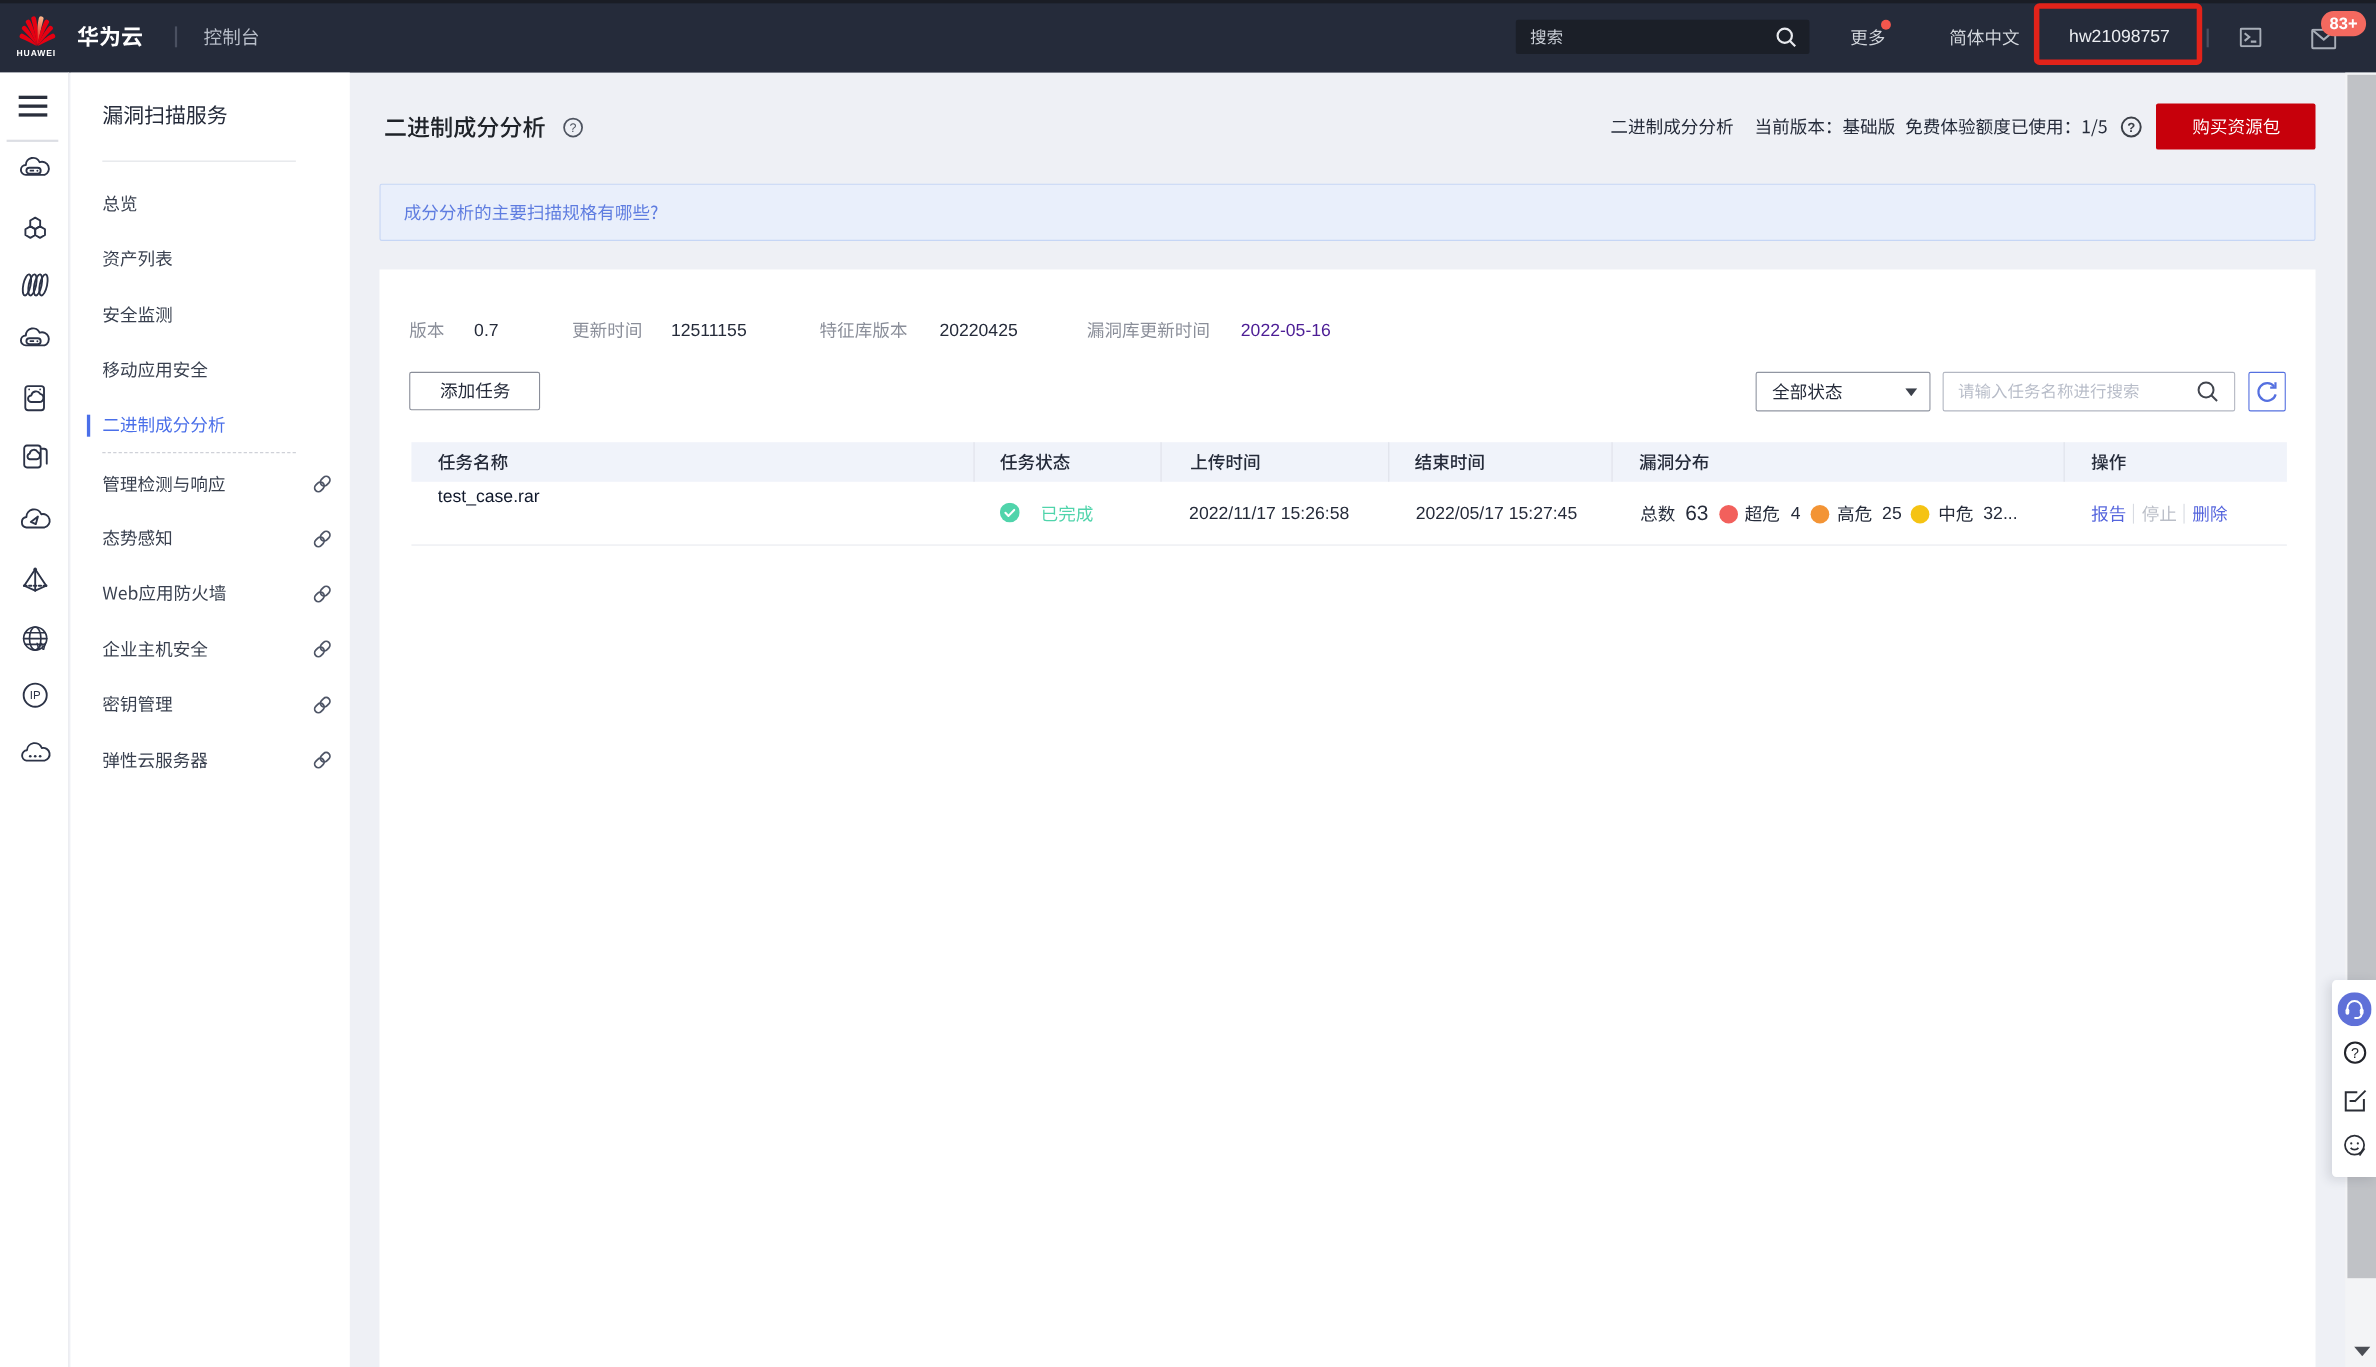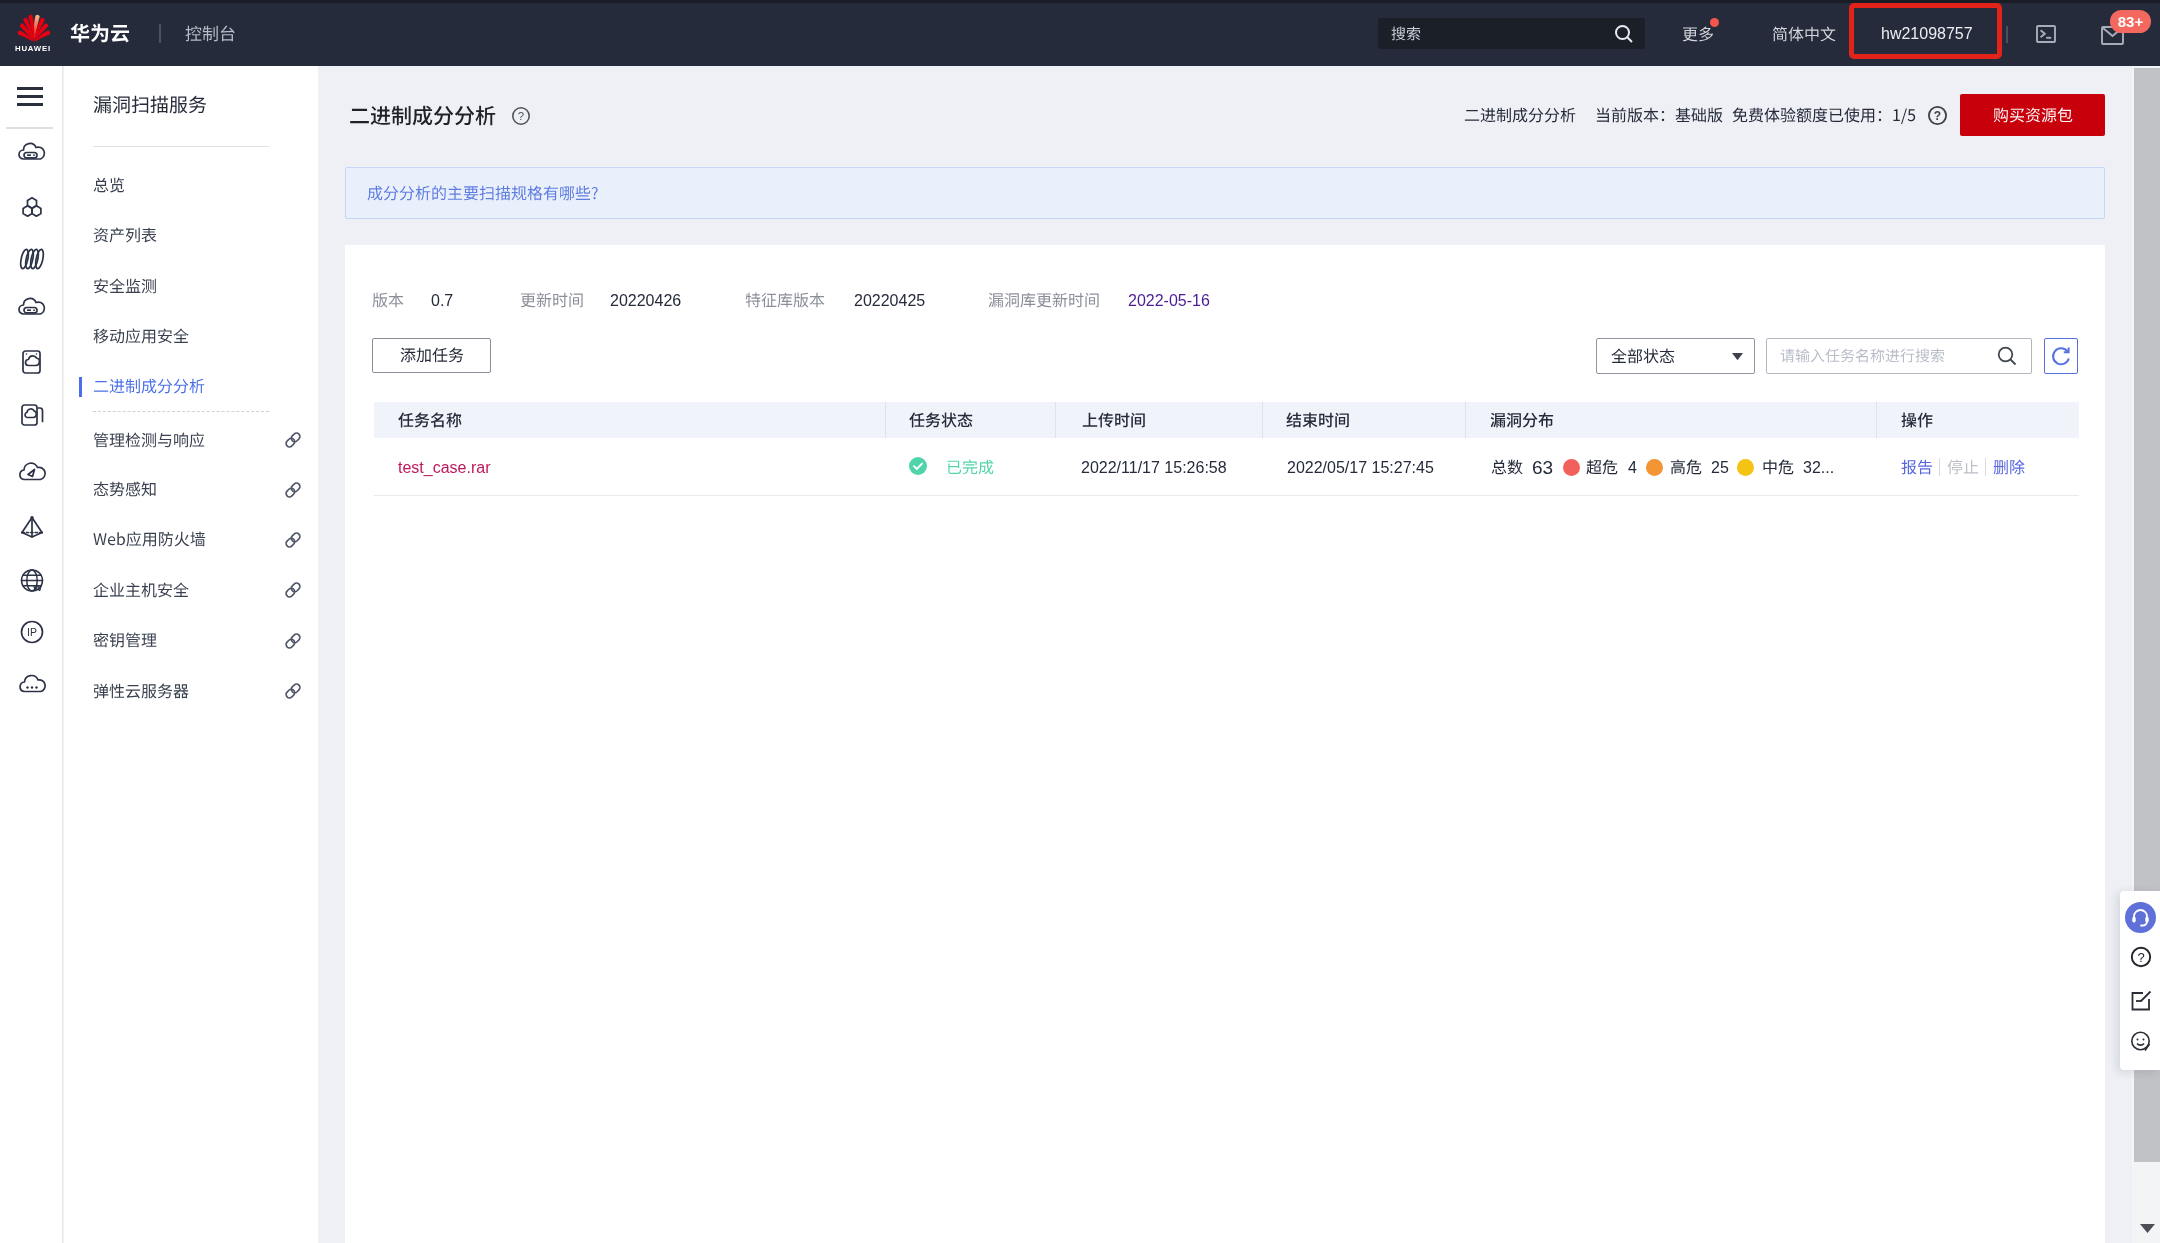--- a/index.html
+++ b/index.html
@@ -258,21 +258,21 @@
         <path transform="translate(0,0)" d="M8.704 -13.424C8.704 -12.512 8.736 -11.6 8.784 -10.72H2.048V-6.224C2.048 -4.144 1.9040000000000001 -1.3760000000000001 0.5760000000000001 0.592C0.864 0.736 1.3760000000000001 1.1520000000000001 1.584 1.3920000000000001C3.056 -0.72 3.2960000000000003 -3.952 3.2960000000000003 -6.208V-6.32H6.224C6.16 -3.568 6.08 -2.544 5.872 -2.3040000000000003C5.744 -2.16 5.6000000000000005 -2.128 5.36 -2.128C5.088 -2.128 4.4 -2.128 3.664 -2.208C3.856 -1.9040000000000001 3.984 -1.424 4.0 -1.088C4.784 -1.04 5.5200000000000005 -1.04 5.936 -1.072C6.368 -1.12 6.640000000000001 -1.232 6.896 -1.536C7.232 -1.968 7.312 -3.3280000000000003 7.392 -6.928C7.392 -7.088 7.408 -7.44 7.408 -7.44H3.2960000000000003V-9.552H8.864C9.056000000000001 -6.96 9.44 -4.5920000000000005 10.048 -2.7520000000000002C8.992 -1.536 7.76 -0.544 6.336 0.20800000000000002C6.5920000000000005 0.448 7.024 0.9440000000000001 7.216 1.2C8.448 0.464 9.552 -0.41600000000000004 10.528 -1.472C11.264 0.176 12.224 1.168 13.456 1.168C14.688 1.168 15.136000000000001 0.368 15.344000000000001 -2.368C15.024000000000001 -2.48 14.576 -2.7520000000000002 14.304 -3.024C14.208 -0.896 14.016 -0.064 13.552 -0.064C12.736 -0.064 12.016 -0.976 11.424 -2.544C12.608 -4.08 13.552 -5.904 14.24 -8.0L13.040000000000001 -8.304C12.528 -6.688 11.84 -5.232 10.976 -3.952C10.56 -5.5040000000000004 10.256 -7.408 10.08 -9.552H15.216000000000001V-10.72H10.016C9.968 -11.6 9.952 -12.496 9.952 -13.424ZM10.736 -12.64C11.76 -12.112 12.992 -11.296 13.6 -10.72L14.352 -11.552C13.728 -12.096 12.464 -12.88 11.456 -13.376Z M26.768 -13.152000000000001 25.664 -12.704C26.8 -10.336 28.72 -7.728 30.4 -6.288C30.64 -6.6080000000000005 31.072000000000003 -7.056 31.375999999999998 -7.296C29.712 -8.544 27.759999999999998 -10.992 26.768 -13.152000000000001ZM21.184 -13.120000000000001C20.256 -10.672 18.624 -8.448 16.704 -7.072C16.992 -6.848 17.52 -6.384 17.728 -6.144C18.16 -6.496 18.576 -6.88 18.992 -7.312V-6.208H22.08C21.712 -3.488 20.832 -0.9440000000000001 17.04 0.304C17.312 0.56 17.632 1.024 17.776 1.328C21.856 -0.14400000000000002 22.912 -3.04 23.344 -6.208H27.695999999999998C27.52 -2.208 27.28 -0.64 26.880000000000003 -0.224C26.72 -0.064 26.528 -0.032 26.192 -0.032C25.823999999999998 -0.032 24.832 -0.032 23.792 -0.128C24.016 0.20800000000000002 24.16 0.72 24.192 1.072C25.200000000000003 1.1360000000000001 26.176000000000002 1.1520000000000001 26.72 1.104C27.264 1.056 27.631999999999998 0.9440000000000001 27.968 0.544C28.528 -0.08 28.736 -1.9040000000000001 28.976 -6.816C28.992 -6.976 28.992 -7.392 28.992 -7.392H19.072C20.432000000000002 -8.848 21.631999999999998 -10.72 22.464 -12.768Z M42.768 -13.152000000000001 41.664 -12.704C42.8 -10.336 44.72 -7.728 46.4 -6.288C46.64 -6.6080000000000005 47.072 -7.056 47.376 -7.296C45.712 -8.544 43.76 -10.992 42.768 -13.152000000000001ZM37.184 -13.120000000000001C36.256 -10.672 34.624 -8.448 32.704 -7.072C32.992 -6.848 33.52 -6.384 33.728 -6.144C34.16 -6.496 34.576 -6.88 34.992 -7.312V-6.208H38.08C37.712 -3.488 36.832 -0.9440000000000001 33.04 0.304C33.312 0.56 33.632 1.024 33.776 1.328C37.856 -0.14400000000000002 38.912 -3.04 39.344 -6.208H43.696C43.519999999999996 -2.208 43.28 -0.64 42.88 -0.224C42.72 -0.064 42.528 -0.032 42.192 -0.032C41.824 -0.032 40.832 -0.032 39.792 -0.128C40.016 0.20800000000000002 40.16 0.72 40.192 1.072C41.2 1.1360000000000001 42.176 1.1520000000000001 42.72 1.104C43.263999999999996 1.056 43.632 0.9440000000000001 43.968 0.544C44.528 -0.08 44.736000000000004 -1.9040000000000001 44.976 -6.816C44.992000000000004 -6.976 44.992000000000004 -7.392 44.992000000000004 -7.392H35.072C36.432 -8.848 37.632 -10.72 38.464 -12.768Z M55.712 -11.68V-6.752C55.712 -4.5120000000000005 55.568 -1.504 54.112 0.64C54.4 0.736 54.896 1.056 55.104 1.248C56.624 -0.976 56.848 -4.352 56.848 -6.752V-6.816H59.775999999999996V1.28H60.96V-6.816H63.296V-7.952H56.848V-10.832C58.784 -11.184000000000001 60.88 -11.712 62.384 -12.32L61.36 -13.264000000000001C60.048 -12.656 57.744 -12.064 55.712 -11.68ZM51.344 -13.44V-10.016H48.944V-8.864H51.216C50.688 -6.656000000000001 49.6 -4.144 48.512 -2.8000000000000003C48.72 -2.512 49.008 -2.032 49.136 -1.712C49.952 -2.7840000000000003 50.736 -4.5120000000000005 51.344 -6.304V1.264H52.512V-6.5280000000000005C53.056 -5.696 53.696 -4.656 53.968 -4.112L54.736 -5.072C54.416 -5.5360000000000005 53.072 -7.344 52.512 -8.032V-8.864H54.88V-10.016H52.512V-13.44Z M72.832 -6.768C73.712 -5.6000000000000005 74.8 -4.0 75.28 -3.024L76.304 -3.664C75.776 -4.6080000000000005 74.672 -6.16 73.76 -7.296ZM67.84 -13.472C67.712 -12.704 67.44 -11.648 67.184 -10.864H65.392V0.864H66.496V-0.4H70.96V-10.864H68.288C68.56 -11.552 68.864 -12.448 69.136 -13.248000000000001ZM66.496 -9.792H69.856V-6.416H66.496ZM66.496 -1.488V-5.36H69.856V-1.488ZM73.568 -13.504C73.056 -11.296 72.19200000000001 -9.088000000000001 71.088 -7.664000000000001C71.376 -7.5040000000000004 71.872 -7.168 72.096 -6.976C72.64 -7.744 73.152 -8.72 73.6 -9.808H77.696C77.504 -3.392 77.248 -0.928 76.736 -0.384C76.544 -0.16 76.368 -0.112 76.048 -0.112C75.68 -0.112 74.72 -0.128 73.664 -0.20800000000000002C73.888 0.096 74.032 0.608 74.064 0.9440000000000001C74.96000000000001 0.992 75.904 1.024 76.44800000000001 0.976C77.024 0.912 77.376 0.784 77.744 0.304C78.384 -0.48 78.608 -2.96 78.848 -10.304C78.864 -10.464 78.864 -10.912 78.864 -10.912H74.032C74.288 -11.664 74.528 -12.464 74.72 -13.248000000000001Z M85.984 -12.72C86.96 -12.0 88.08 -10.976 88.72 -10.24H81.648V-9.072000000000001H87.344V-5.5520000000000005H82.384V-4.384H87.344V-0.432H80.896V0.736H95.168V-0.432H88.64V-4.384H93.696V-5.5520000000000005H88.64V-9.072000000000001H94.352V-10.24H89.152L89.92 -10.8C89.28 -11.552 87.984 -12.64 86.96 -13.376Z M106.752 -3.712C106.224 -2.7840000000000003 105.488 -2.064 104.512 -1.488C103.344 -1.776 102.144 -2.032 100.96 -2.2560000000000002C101.296 -2.688 101.68 -3.184 102.048 -3.712ZM97.904 -10.32V-6.176H102.176C101.952 -5.728 101.68 -5.248 101.376 -4.768H96.864V-3.712H100.656C100.096 -2.928 99.504 -2.192 98.976 -1.616C100.336 -1.36 101.664 -1.088 102.928 -0.784C101.36 -0.24 99.376 0.064 96.944 0.20800000000000002C97.152 0.48 97.344 0.912 97.44 1.248C100.464 0.992 102.848 0.528 104.656 -0.352C106.688 0.192 108.44800000000001 0.752 109.76 1.28L110.784 0.352C109.504 -0.128 107.824 -0.64 105.968 -1.1360000000000001C106.88 -1.808 107.584 -2.656 108.08 -3.712H111.152V-4.768H102.752C103.008 -5.184 103.248 -5.6000000000000005 103.456 -6.0L102.72 -6.176H110.208V-10.32H106.352V-11.68H110.88V-12.752H97.104V-11.68H101.472V-10.32ZM102.608 -11.68H105.21600000000001V-10.32H102.608ZM99.04 -9.328H101.472V-7.152H99.04ZM102.608 -9.328H105.21600000000001V-7.152H102.608ZM106.352 -9.328H109.024V-7.152H106.352Z M115.168 -13.392V-10.304H112.816V-9.184000000000001H115.168V-5.6160000000000005L112.608 -5.04L112.96 -3.872L115.168 -4.432V-0.192C115.168 0.032 115.088 0.096 114.864 0.112C114.656 0.112 113.952 0.112 113.2 0.096C113.36 0.4 113.536 0.896 113.568 1.2C114.672 1.2 115.344 1.184 115.76 0.976C116.176 0.8 116.352 0.48 116.352 -0.20800000000000002V-4.736L118.576 -5.328L118.432 -6.432L116.352 -5.904V-9.184000000000001H118.44800000000001V-10.304H116.352V-13.392ZM118.72 -11.936V-10.816H125.312V-6.848H119.104V-5.648H125.312V-1.072H118.608V0.064H125.312V1.232H126.464V-11.936Z M139.968 -13.44V-11.136000000000001H137.104V-13.44H135.952V-11.136000000000001H133.728V-10.048H135.952V-7.952H137.104V-10.048H139.968V-7.952H141.12V-10.048H143.232V-11.136000000000001H141.12V-13.44ZM135.536 -2.896H137.952V-0.64H135.536ZM135.536 -3.952V-6.16H137.952V-3.952ZM141.504 -2.896V-0.64H139.04V-2.896ZM141.504 -3.952H139.04V-6.16H141.504ZM134.432 -7.232V1.248H135.536V0.432H141.504V1.168H142.656V-7.232ZM130.608 -13.424V-10.208H128.672V-9.088000000000001H130.608V-5.5680000000000005C129.792 -5.312 129.04 -5.104 128.448 -4.944L128.752 -3.7600000000000002L130.608 -4.368V-0.224C130.608 0.0 130.528 0.064 130.336 0.064C130.144 0.08 129.52 0.08 128.816 0.064C128.976 0.384 129.12 0.88 129.168 1.168C130.176 1.184 130.8 1.1360000000000001 131.184 0.9440000000000001C131.584 0.768 131.728 0.432 131.728 -0.224V-4.736L133.488 -5.312L133.328 -6.416L131.728 -5.92V-9.088000000000001H133.44V-10.208H131.728V-13.424Z M151.616 -12.656V-4.144H152.768V-11.6H157.184V-4.144H158.38400000000001V-12.656ZM147.328 -13.280000000000001V-10.784H145.04V-9.664H147.328V-8.08L147.312 -7.072H144.688V-5.936H147.264C147.104 -3.7600000000000002 146.528 -1.328 144.576 0.272C144.864 0.48 145.264 0.88 145.44 1.12C146.96 -0.24 147.728 -2.016 148.096 -3.8240000000000003C148.8 -2.944 149.744 -1.712 150.128 -1.072L150.96 -1.968C150.576 -2.464 148.96 -4.4 148.304 -5.056L148.4 -5.936H150.848V-7.072H148.448L148.464 -8.096V-9.664H150.656V-10.784H148.464V-13.280000000000001ZM154.432 -10.24V-7.168C154.432 -4.688 153.92 -1.6640000000000001 149.888 0.4C150.128 0.5760000000000001 150.496 1.024 150.64 1.264C153.088 0.0 154.352 -1.728 154.976 -3.472V-0.432C154.976 0.64 155.376 0.9440000000000001 156.416 0.9440000000000001H157.712C159.024 0.9440000000000001 159.216 0.304 159.344 -2.192C159.056 -2.2560000000000002 158.656 -2.432 158.368 -2.656C158.304 -0.432 158.224 -0.016 157.712 -0.016H156.576C156.176 -0.016 156.048 -0.128 156.048 -0.56V-4.64H155.312C155.488 -5.5040000000000004 155.552 -6.368 155.552 -7.152V-10.24Z M169.2 -10.672H172.704C172.224 -9.664 171.568 -8.736 170.8 -7.936C170.032 -8.72 169.44 -9.552 169.008 -10.368ZM163.232 -13.44V-10.016H160.832V-8.88H163.088C162.592 -6.672 161.52 -4.16 160.448 -2.8000000000000003C160.656 -2.528 160.96 -2.064 161.072 -1.744C161.872 -2.8000000000000003 162.64 -4.5440000000000005 163.232 -6.352V1.264H164.368V-6.8C164.864 -6.096 165.424 -5.232 165.68 -4.784L166.4 -5.696C166.112 -6.112 164.8 -7.696 164.368 -8.176V-8.88H166.192L165.808 -8.56C166.08 -8.368 166.544 -7.952 166.752 -7.744C167.296 -8.224 167.84 -8.8 168.336 -9.44C168.768 -8.688 169.328 -7.92 170.016 -7.2C168.656 -6.032 167.056 -5.168 165.456 -4.656C165.696 -4.416 166.0 -3.968 166.144 -3.68C166.56 -3.84 166.976 -4.0 167.392 -4.192V1.296H168.512V0.592H172.976V1.232H174.144V-4.32L174.88 -4.032C175.056 -4.336 175.392 -4.8 175.632 -5.04C174.048 -5.5200000000000005 172.704 -6.272 171.61599999999999 -7.184C172.736 -8.352 173.648 -9.76 174.224 -11.408L173.472 -11.76L173.248 -11.712H169.792C170.048 -12.176 170.272 -12.656 170.464 -13.152000000000001L169.312 -13.456C168.688 -11.824 167.648 -10.256 166.448 -9.120000000000001V-10.016H164.368V-13.44ZM168.512 -0.464V-3.552H172.976V-0.464ZM168.176 -4.5920000000000005C169.12 -5.088 170.0 -5.696 170.816 -6.416C171.6 -5.728 172.512 -5.104 173.552 -4.5920000000000005Z M182.256 -13.44C182.064 -12.752 181.84 -12.048 181.552 -11.36H177.008V-10.24H181.056C180.032 -8.128 178.56 -6.176 176.64 -4.864C176.864 -4.64 177.248 -4.208 177.408 -3.936C178.416 -4.656 179.312 -5.5200000000000005 180.08 -6.496V1.264H181.264V-1.9040000000000001H187.968V-0.24C187.968 0.0 187.888 0.096 187.61599999999999 0.096C187.312 0.112 186.336 0.128 185.28 0.08C185.44 0.41600000000000004 185.61599999999999 0.912 185.68 1.232C187.056 1.232 187.936 1.232 188.464 1.056C188.992 0.848 189.152 0.48 189.152 -0.224V-8.384H181.376C181.744 -8.992 182.064 -9.6 182.352 -10.24H191.024V-11.36H182.832C183.072 -11.952 183.28 -12.56 183.472 -13.152000000000001ZM181.264 -4.624H187.968V-2.944H181.264ZM181.264 -5.648V-7.296H187.968V-5.648Z M200.944 -11.616 200.928 -8.88H199.584V-11.616ZM197.136 -5.04V-4.0H198.288C197.984 -2.384 197.392 -0.768 196.24 0.56C196.448 0.704 196.832 1.104 196.976 1.312C198.288 -0.176 198.96 -2.112 199.28 -4.0H200.88C200.832 -1.488 200.736 -0.41600000000000004 200.576 -0.112C200.448 0.14400000000000002 200.336 0.192 200.128 0.192C199.872 0.192 199.376 0.192 198.8 0.14400000000000002C198.96 0.448 199.056 0.912 199.088 1.232C199.664 1.264 200.192 1.264 200.576 1.2C200.992 1.1520000000000001 201.264 1.024 201.504 0.5760000000000001C201.904 -0.112 201.904 -2.96 201.952 -12.048C201.952 -12.208 201.952 -12.656 201.952 -12.656H197.168V-11.616H198.576V-8.88H197.152V-7.84H198.576C198.576 -6.976 198.544 -6.016 198.432 -5.04ZM200.928 -7.84 200.89600000000002 -5.04H199.44C199.552 -6.032 199.584 -6.992 199.584 -7.84ZM202.96 -12.656V1.28H203.984V-11.648H205.936C205.61599999999999 -10.384 205.152 -8.576 204.688 -7.184C205.792 -5.728 206.016 -4.496 206.016 -3.488C206.016 -2.912 205.952 -2.384 205.728 -2.192C205.584 -2.08 205.44 -2.032 205.248 -2.016C205.04 -2.016 204.768 -2.016 204.448 -2.032C204.624 -1.728 204.704 -1.28 204.704 -1.008C205.04 -0.992 205.376 -0.992 205.648 -1.024C205.968 -1.072 206.24 -1.168 206.448 -1.328C206.864 -1.6640000000000001 207.04 -2.416 207.04 -3.36C207.024 -4.48 206.784 -5.792 205.664 -7.28C206.192 -8.752 206.768 -10.736 207.2 -12.272L206.464 -12.704L206.32 -12.656ZM193.184 -11.904V-1.3920000000000001H194.112V-2.976H196.56V-11.904ZM194.112 -10.8H195.6V-4.096H194.112Z M210.704 -3.8080000000000003V-2.64H221.504V-3.8080000000000003ZM208.896 -0.304V0.88H223.12V-0.304ZM209.728 -11.68V-6.144L208.672 -6.032L208.816 -4.848C210.72 -5.072 213.472 -5.424 216.064 -5.776L216.048 -6.88L213.456 -6.5760000000000005V-9.6H215.936V-10.688H213.456V-13.44H212.272V-6.432L210.848 -6.272V-11.68ZM221.568 -11.872C220.704 -11.328 219.344 -10.736 217.984 -10.256V-13.44H216.8V-7.136C216.8 -5.712 217.2 -5.328 218.736 -5.328C219.04 -5.328 221.104 -5.328 221.44 -5.328C222.768 -5.328 223.12 -5.92 223.28 -8.08C222.944 -8.176 222.432 -8.368 222.176 -8.576C222.096 -6.784 222.0 -6.464 221.36 -6.464C220.912 -6.464 219.184 -6.464 218.848 -6.464C218.112 -6.464 217.984 -6.5760000000000005 217.984 -7.136V-9.168000000000001C219.552 -9.648 221.248 -10.288 222.512 -10.944Z M226.848 -3.536H228.144C227.856 -6.048 230.736 -6.992 230.736 -9.344C230.736 -11.104000000000001 229.552 -12.192 227.744 -12.192C226.448 -12.192 225.424 -11.568 224.688 -10.72L225.52 -9.952C226.08 -10.592 226.784 -10.976 227.584 -10.976C228.736 -10.976 229.312 -10.208 229.312 -9.248C229.312 -7.344 226.464 -6.32 226.848 -3.536ZM227.536 0.20800000000000002C228.128 0.20800000000000002 228.608 -0.24 228.608 -0.896C228.608 -1.568 228.128 -2.016 227.536 -2.016C226.944 -2.016 226.496 -1.568 226.496 -0.896C226.496 -0.24 226.944 0.20800000000000002 227.536 0.20800000000000002Z" fill="#5e7ce0"></path>
       </svg></div>
 <div class="abs" style="left:345px;top:245px;width:1760px;height:998px;background:#fff"></div>
 <div style="position:absolute;left:371.5px;top:291.8px;width:32.0px;height:20.8px"><svg width="32.0" height="20.8" viewBox="0 -14.08 32.0 20.8" style="overflow:visible">
         <path transform="translate(0,0)" d="M1.68 -13.120000000000001V-6.752C1.68 -4.336 1.536 -1.456 0.48 0.592C0.752 0.752 1.1520000000000001 1.104 1.344 1.328C2.2880000000000003 -0.32 2.624 -2.416 2.736 -4.5280000000000005H4.944V1.264H6.048V-5.6160000000000005H2.7680000000000002L2.7840000000000003 -6.768V-7.936H7.024V-9.008000000000001H5.6160000000000005V-13.472H4.5120000000000005V-9.008000000000001H2.7840000000000003V-13.120000000000001ZM13.632 -7.664000000000001C13.280000000000001 -5.84 12.672 -4.288 11.888 -3.008C11.104000000000001 -4.352 10.544 -5.936 10.176 -7.664000000000001ZM7.728 -12.352V-6.832C7.728 -4.448 7.5840000000000005 -1.44 6.352 0.6880000000000001C6.640000000000001 0.8320000000000001 7.104 1.1520000000000001 7.312 1.36C8.688 -0.928 8.88 -4.144 8.88 -6.832V-7.664000000000001H9.216000000000001C9.632 -5.5200000000000005 10.272 -3.616 11.200000000000001 -2.048C10.336 -0.976 9.328 -0.176 8.224 0.336C8.48 0.56 8.784 1.024 8.944 1.312C10.032 0.752 11.024000000000001 -0.032 11.872 -1.04C12.624 -0.048 13.52 0.736 14.592 1.312C14.768 1.008 15.136000000000001 0.5760000000000001 15.408 0.352C14.288 -0.176 13.344 -0.96 12.576 -1.968C13.712 -3.648 14.528 -5.84 14.912 -8.624L14.192 -8.816L14.0 -8.768H8.88V-11.392C11.072000000000001 -11.568 13.456 -11.872 15.168000000000001 -12.288L14.416 -13.312000000000001C12.8 -12.896 10.08 -12.544 7.728 -12.352Z M23.36 -13.424V-10.064H17.04V-8.848H21.872C20.704 -6.128 18.72 -3.536 16.592 -2.24C16.88 -2.0 17.28 -1.568 17.472 -1.264C19.792 -2.848 21.856 -5.712 23.104 -8.848H23.36V-2.928H19.616V-1.712H23.36V1.28H24.624000000000002V-1.712H28.352V-2.928H24.624000000000002V-8.848H24.848C26.064 -5.712 28.128 -2.832 30.496000000000002 -1.296C30.72 -1.6320000000000001 31.136000000000003 -2.096 31.439999999999998 -2.336C29.216 -3.616 27.200000000000003 -6.144 26.048000000000002 -8.848H30.992V-10.064H24.624000000000002V-13.424Z" fill="#8a8e99"></path>
       </svg></div>
 <div style="position:absolute;left:431.0px;top:288.5px;font-size:16px;font-weight:400;color:#252b3a;line-height:23px;white-space:nowrap">0.7</div>
 <div style="position:absolute;left:520.0px;top:291.8px;width:64.0px;height:20.8px"><svg width="64.0" height="20.8" viewBox="0 -14.08 64.0 20.8" style="overflow:visible">
         <path transform="translate(0,0)" d="M4.032 -3.8080000000000003 3.008 -3.392C3.552 -2.464 4.224 -1.728 5.008 -1.1360000000000001C4.032 -0.5760000000000001 2.656 -0.112 0.752 0.24C1.008 0.512 1.328 1.024 1.472 1.296C3.552 0.848 5.04 0.256 6.112 -0.448C8.32 0.72 11.264 1.088 14.992 1.232C15.056000000000001 0.8320000000000001 15.280000000000001 0.32 15.504 0.048C11.92 -0.048 9.152000000000001 -0.28800000000000003 7.088 -1.216C7.92 -2.032 8.352 -2.96 8.544 -3.952H13.968V-10.144H8.72V-11.504H14.96V-12.592H1.04V-11.504H7.472V-10.144H2.496V-3.952H7.28C7.088 -3.184 6.72 -2.464 5.984 -1.824C5.216 -2.336 4.5600000000000005 -2.976 4.032 -3.8080000000000003ZM3.648 -6.5760000000000005H7.472V-5.936C7.472 -5.6000000000000005 7.472 -5.264 7.44 -4.944H3.648ZM8.688 -4.944C8.704 -5.264 8.72 -5.5840000000000005 8.72 -5.92V-6.5760000000000005H12.768V-4.944ZM3.648 -9.136000000000001H7.472V-7.5360000000000005H3.648ZM8.72 -9.136000000000001H12.768V-7.5360000000000005H8.72Z M21.759999999999998 -3.408C22.240000000000002 -2.608 22.816 -1.52 23.072 -0.8160000000000001L23.92 -1.328C23.68 -2.0 23.104 -3.04 22.576 -3.84ZM18.16 -3.7600000000000002C17.84 -2.7840000000000003 17.312 -1.792 16.656 -1.088C16.896 -0.9440000000000001 17.312 -0.64 17.504 -0.48C18.128 -1.232 18.768 -2.4 19.136 -3.52ZM24.848 -11.904V-6.4C24.848 -4.272 24.72 -1.52 23.36 0.4C23.616 0.544 24.096 0.912 24.288 1.1360000000000001C25.759999999999998 -0.9440000000000001 25.968 -4.096 25.968 -6.4V-6.912H28.4V1.2H29.567999999999998V-6.912H31.328000000000003V-8.032H25.968V-11.104000000000001C27.664 -11.36 29.488 -11.776 30.832 -12.272L29.856 -13.152000000000001C28.704 -12.672 26.64 -12.192 24.848 -11.904ZM19.424 -13.232000000000001C19.68 -12.784 19.936 -12.24 20.128 -11.76H16.976V-10.752H24.048000000000002V-11.76H21.376C21.168 -12.288 20.816 -12.976 20.512 -13.504ZM22.032 -10.672C21.84 -9.936 21.472 -8.848 21.168 -8.112H16.736V-7.088H20.016V-5.424H16.8V-4.368H20.016V-0.28800000000000003C20.016 -0.128 19.984 -0.08 19.824 -0.08C19.648 -0.064 19.152 -0.064 18.592 -0.08C18.752 0.20800000000000002 18.912 0.656 18.944 0.9440000000000001C19.728 0.9440000000000001 20.272 0.928 20.64 0.752C21.008 0.5760000000000001 21.12 0.28800000000000003 21.12 -0.272V-4.368H24.112000000000002V-5.424H21.12V-7.088H24.304000000000002V-8.112H22.256C22.560000000000002 -8.784 22.864 -9.648 23.152 -10.432ZM18.016 -10.416C18.336 -9.696 18.576 -8.736 18.64 -8.112L19.68 -8.4C19.6 -9.008000000000001 19.328 -9.952 18.992 -10.64Z M39.584 -7.232C40.432 -6.0 41.519999999999996 -4.304 42.032 -3.3280000000000003L43.088 -3.936C42.544 -4.912 41.44 -6.5440000000000005 40.576 -7.76ZM37.184 -6.432V-2.7840000000000003H34.448V-6.432ZM37.184 -7.5040000000000004H34.448V-11.008000000000001H37.184ZM33.296 -12.096V-0.4H34.448V-1.696H38.304V-12.096ZM44.224000000000004 -13.36V-10.24H39.04V-9.056000000000001H44.224000000000004V-0.528C44.224000000000004 -0.20800000000000002 44.096000000000004 -0.096 43.775999999999996 -0.096C43.424 -0.064 42.24 -0.064 40.992000000000004 -0.112C41.168 0.24 41.36 0.784 41.44 1.12C43.04 1.12 44.064 1.104 44.64 0.896C45.216 0.704 45.44 0.352 45.44 -0.528V-9.056000000000001H47.391999999999996V-10.24H45.44V-13.36Z M49.456 -9.84V1.28H50.688V-9.84ZM49.696 -12.656C50.432 -11.952 51.264 -10.944 51.632 -10.304L52.624 -10.944C52.24 -11.616 51.376 -12.56 50.624 -13.232000000000001ZM54.064 -4.72H57.903999999999996V-2.56H54.064ZM54.064 -7.856H57.903999999999996V-5.728H54.064ZM52.976 -8.864V-1.568H59.04V-8.864ZM53.632 -12.544V-11.408H61.376V-0.176C61.376 0.032 61.312 0.096 61.104 0.112C60.896 0.112 60.24 0.128 59.568 0.096C59.728 0.4 59.888 0.912 59.952 1.2C60.928 1.2 61.616 1.2 62.048 1.008C62.464 0.8 62.608000000000004 0.496 62.608000000000004 -0.176V-12.544Z" fill="#8a8e99"></path>
       </svg></div>
-<div style="position:absolute;left:610.0px;top:288.5px;font-size:16px;font-weight:400;color:#252b3a;line-height:23px;white-space:nowrap">20220426</div>
+<div style="position:absolute;left:610.0px;top:288.5px;font-size:16px;font-weight:400;color:#252b3a;line-height:23px;white-space:nowrap">12511155</div>
 <div style="position:absolute;left:745.0px;top:291.8px;width:80.0px;height:20.8px"><svg width="80.0" height="20.8" viewBox="0 -14.08 80.0 20.8" style="overflow:visible">
         <path transform="translate(0,0)" d="M7.312 -3.392C8.096 -2.608 8.944 -1.504 9.28 -0.768L10.24 -1.3920000000000001C9.856 -2.128 8.992 -3.184 8.208 -3.936ZM10.272 -13.456V-11.712H7.152V-10.592H10.272V-8.576H6.224V-7.44H12.224V-5.5360000000000005H6.48V-4.4H12.224V-0.20800000000000002C12.224 0.016 12.16 0.08 11.904 0.08C11.632 0.112 10.768 0.112 9.808 0.08C9.968 0.41600000000000004 10.128 0.928 10.176 1.28C11.392 1.28 12.224 1.248 12.72 1.072C13.232000000000001 0.88 13.376 0.528 13.376 -0.20800000000000002V-4.4H15.232000000000001V-5.5360000000000005H13.376V-7.44H15.328000000000001V-8.576H11.408V-10.592H14.592V-11.712H11.408V-13.456ZM1.552 -12.208C1.408 -10.208 1.104 -8.128 0.624 -6.784C0.864 -6.688 1.344 -6.432 1.552 -6.272C1.792 -7.008 2.0 -7.952 2.176 -8.992H3.392V-5.072C2.384 -4.784 1.472 -4.5120000000000005 0.752 -4.32L1.008 -3.104L3.392 -3.872V1.28H4.5440000000000005V-4.24L6.192 -4.784L6.096 -5.904L4.5440000000000005 -5.424V-8.992H6.064V-10.144H4.5440000000000005V-13.424H3.392V-10.144H2.352C2.432 -10.768 2.496 -11.392 2.56 -12.032Z M19.984 -13.408C19.312 -12.272 17.936 -10.928 16.704 -10.112C16.896 -9.872 17.216 -9.392 17.344 -9.120000000000001C18.736 -10.08 20.208 -11.584 21.12 -12.96ZM20.304000000000002 -9.84C19.408 -8.192 17.92 -6.5440000000000005 16.496 -5.488C16.704 -5.2 17.04 -4.5760000000000005 17.152 -4.304C17.712 -4.768 18.272 -5.328 18.832 -5.936V1.28H20.064V-7.424C20.560000000000002 -8.08 21.008 -8.752 21.376 -9.424ZM22.704 -7.984V-0.28800000000000003H21.104V0.848H31.392V-0.28800000000000003H27.28V-5.424H30.608V-6.5440000000000005H27.28V-11.120000000000001H30.880000000000003V-12.24H22.128V-11.120000000000001H26.08V-0.28800000000000003H23.856V-7.984Z M37.2 -3.92C37.344 -4.048 37.888 -4.144 38.704 -4.144H41.488V-2.3040000000000003H35.712V-1.184H41.488V1.264H42.672V-1.184H47.264V-2.3040000000000003H42.672V-4.144H46.208V-5.232H42.672V-6.912H41.488V-5.232H38.448C38.944 -5.968 39.44 -6.816 39.888 -7.696H46.592V-8.784H40.432L40.944 -9.936L39.712 -10.368C39.536 -9.84 39.328 -9.296 39.104 -8.784H36.16V-7.696H38.592C38.192 -6.896 37.84 -6.288 37.664 -6.032C37.344 -5.5040000000000004 37.072 -5.152 36.784 -5.088C36.928 -4.768 37.136 -4.16 37.2 -3.92ZM39.504 -13.136000000000001C39.775999999999996 -12.752 40.048 -12.256 40.24 -11.824H33.936V-7.2C33.936 -4.88 33.824 -1.616 32.496 0.672C32.784 0.8 33.312 1.1360000000000001 33.52 1.36C34.912 -1.072 35.12 -4.72 35.12 -7.2V-10.688H47.232V-11.824H41.6C41.408 -12.32 41.04 -12.944 40.672 -13.44Z M49.68 -13.120000000000001V-6.752C49.68 -4.336 49.536 -1.456 48.48 0.592C48.752 0.752 49.152 1.104 49.344 1.328C50.288 -0.32 50.624 -2.416 50.736 -4.5280000000000005H52.944V1.264H54.048V-5.6160000000000005H50.768L50.784 -6.768V-7.936H55.024V-9.008000000000001H53.616V-13.472H52.512V-9.008000000000001H50.784V-13.120000000000001ZM61.632 -7.664000000000001C61.28 -5.84 60.672 -4.288 59.888 -3.008C59.104 -4.352 58.544 -5.936 58.176 -7.664000000000001ZM55.728 -12.352V-6.832C55.728 -4.448 55.584 -1.44 54.352000000000004 0.6880000000000001C54.64 0.8320000000000001 55.104 1.1520000000000001 55.312 1.36C56.688 -0.928 56.88 -4.144 56.88 -6.832V-7.664000000000001H57.216C57.632 -5.5200000000000005 58.272 -3.616 59.2 -2.048C58.336 -0.976 57.328 -0.176 56.224000000000004 0.336C56.480000000000004 0.56 56.784 1.024 56.944 1.312C58.032 0.752 59.024 -0.032 59.872 -1.04C60.624 -0.048 61.519999999999996 0.736 62.592 1.312C62.768 1.008 63.136 0.5760000000000001 63.408 0.352C62.288 -0.176 61.344 -0.96 60.576 -1.968C61.712 -3.648 62.528 -5.84 62.912 -8.624L62.192 -8.816L62.0 -8.768H56.88V-11.392C59.072 -11.568 61.456 -11.872 63.168 -12.288L62.416 -13.312000000000001C60.8 -12.896 58.08 -12.544 55.728 -12.352Z M71.36 -13.424V-10.064H65.04V-8.848H69.872C68.704 -6.128 66.72 -3.536 64.592 -2.24C64.88 -2.0 65.28 -1.568 65.472 -1.264C67.792 -2.848 69.856 -5.712 71.104 -8.848H71.36V-2.928H67.616V-1.712H71.36V1.28H72.624V-1.712H76.352V-2.928H72.624V-8.848H72.848C74.064 -5.712 76.128 -2.832 78.496 -1.296C78.72 -1.6320000000000001 79.136 -2.096 79.44 -2.336C77.21600000000001 -3.616 75.2 -6.144 74.048 -8.848H78.992V-10.064H72.624V-13.424Z" fill="#8a8e99"></path>
       </svg></div>
 <div style="position:absolute;left:854.0px;top:288.5px;font-size:16px;font-weight:400;color:#252b3a;line-height:23px;white-space:nowrap">20220425</div>
 <div style="position:absolute;left:988.0px;top:291.8px;width:112.0px;height:20.8px"><svg width="112.0" height="20.8" viewBox="0 -14.08 112.0 20.8" style="overflow:visible">
         <path transform="translate(0,0)" d="M1.264 -12.448C2.128 -11.92 3.2800000000000002 -11.152000000000001 3.856 -10.672L4.5920000000000005 -11.648C3.984 -12.096 2.832 -12.8 1.984 -13.296000000000001ZM0.624 -8.096C1.536 -7.6000000000000005 2.7680000000000002 -6.88 3.376 -6.432L4.08 -7.408C3.44 -7.824 2.208 -8.512 1.312 -8.944ZM7.728 -3.8080000000000003C8.24 -3.44 8.912 -2.912 9.264 -2.576L9.792 -3.232C9.44 -3.52 8.768 -4.048 8.256 -4.384ZM7.68 -1.6C8.208 -1.184 8.88 -0.592 9.216000000000001 -0.24L9.776 -0.864C9.44 -1.2 8.752 -1.76 8.224 -2.128ZM11.392 -3.856C11.92 -3.488 12.608 -2.928 12.96 -2.592L13.456 -3.216C13.120000000000001 -3.536 12.432 -4.064 11.904 -4.416ZM11.296 -1.696C11.824 -1.296 12.496 -0.72 12.848 -0.352L13.392 -0.992C13.040000000000001 -1.328 12.352 -1.856 11.824 -2.24ZM0.8 0.432 1.8880000000000001 1.072C2.592 -0.41600000000000004 3.408 -2.384 4.0 -4.08L3.04 -4.72C2.384 -2.912 1.456 -0.8160000000000001 0.8 0.432ZM5.152 -12.88V-8.24C5.152 -5.632 5.008 -2.016 3.376 0.544C3.648 0.672 4.128 0.992 4.32 1.2C5.84 -1.168 6.192 -4.5280000000000005 6.256 -7.168H10.08V-5.952H6.4V1.264H7.392V-5.024H10.08V1.168H11.088000000000001V-5.024H13.84V0.20800000000000002C13.84 0.384 13.776 0.432 13.6 0.448C13.44 0.448 12.864 0.448 12.208 0.432C12.336 0.672 12.464 1.024 12.512 1.28C13.44 1.28 14.048 1.28 14.416 1.12C14.768 0.976 14.88 0.72 14.88 0.20800000000000002V-5.952H11.088000000000001V-7.168H15.120000000000001V-8.16H6.272V-8.24V-9.312H14.608V-12.88ZM6.272 -11.872H13.456V-10.304H6.272Z M23.28 -10.096V-9.088000000000001H28.784V-10.096ZM17.36 -12.304C18.336 -11.84 19.584 -11.104000000000001 20.224 -10.592L20.928 -11.568C20.288 -12.064 18.992 -12.752 18.048000000000002 -13.184000000000001ZM16.576 -8.016C17.584 -7.5680000000000005 18.88 -6.848 19.52 -6.352L20.208 -7.36C19.536 -7.84 18.224 -8.512 17.216 -8.912ZM17.04 0.16 18.096 0.976C18.976 -0.496 20.0 -2.448 20.784 -4.112L19.856 -4.912C19.008 -3.12 17.856 -1.056 17.04 0.16ZM21.216 -12.768V1.28H22.352V-11.68H29.648V-0.256C29.648 0.016 29.567999999999998 0.096 29.312 0.112C29.056 0.112 28.224 0.128 27.311999999999998 0.096C27.472 0.41600000000000004 27.648 0.976 27.695999999999998 1.296C28.96 1.296 29.728 1.28 30.192 1.056C30.656 0.864 30.816000000000003 0.48 30.816000000000003 -0.24V-12.768ZM23.776 -7.488V-1.44H24.752000000000002V-2.448H28.240000000000002V-7.488ZM24.752000000000002 -6.464H27.232V-3.472H24.752000000000002Z M37.2 -3.92C37.344 -4.048 37.888 -4.144 38.704 -4.144H41.488V-2.3040000000000003H35.712V-1.184H41.488V1.264H42.672V-1.184H47.264V-2.3040000000000003H42.672V-4.144H46.208V-5.232H42.672V-6.912H41.488V-5.232H38.448C38.944 -5.968 39.44 -6.816 39.888 -7.696H46.592V-8.784H40.432L40.944 -9.936L39.712 -10.368C39.536 -9.84 39.328 -9.296 39.104 -8.784H36.16V-7.696H38.592C38.192 -6.896 37.84 -6.288 37.664 -6.032C37.344 -5.5040000000000004 37.072 -5.152 36.784 -5.088C36.928 -4.768 37.136 -4.16 37.2 -3.92ZM39.504 -13.136000000000001C39.775999999999996 -12.752 40.048 -12.256 40.24 -11.824H33.936V-7.2C33.936 -4.88 33.824 -1.616 32.496 0.672C32.784 0.8 33.312 1.1360000000000001 33.52 1.36C34.912 -1.072 35.12 -4.72 35.12 -7.2V-10.688H47.232V-11.824H41.6C41.408 -12.32 41.04 -12.944 40.672 -13.44Z M52.032 -3.8080000000000003 51.008 -3.392C51.552 -2.464 52.224000000000004 -1.728 53.008 -1.1360000000000001C52.032 -0.5760000000000001 50.656 -0.112 48.752 0.24C49.008 0.512 49.328 1.024 49.472 1.296C51.552 0.848 53.04 0.256 54.112 -0.448C56.32 0.72 59.263999999999996 1.088 62.992000000000004 1.232C63.056 0.8320000000000001 63.28 0.32 63.504 0.048C59.92 -0.048 57.152 -0.28800000000000003 55.088 -1.216C55.92 -2.032 56.352000000000004 -2.96 56.544 -3.952H61.968V-10.144H56.72V-11.504H62.96V-12.592H49.04V-11.504H55.472V-10.144H50.496V-3.952H55.28C55.088 -3.184 54.72 -2.464 53.984 -1.824C53.216 -2.336 52.56 -2.976 52.032 -3.8080000000000003ZM51.648 -6.5760000000000005H55.472V-5.936C55.472 -5.6000000000000005 55.472 -5.264 55.44 -4.944H51.648ZM56.688 -4.944C56.704 -5.264 56.72 -5.5840000000000005 56.72 -5.92V-6.5760000000000005H60.768V-4.944ZM51.648 -9.136000000000001H55.472V-7.5360000000000005H51.648ZM56.72 -9.136000000000001H60.768V-7.5360000000000005H56.72Z M69.76 -3.408C70.24 -2.608 70.816 -1.52 71.072 -0.8160000000000001L71.92 -1.328C71.68 -2.0 71.104 -3.04 70.576 -3.84ZM66.16 -3.7600000000000002C65.84 -2.7840000000000003 65.312 -1.792 64.656 -1.088C64.896 -0.9440000000000001 65.312 -0.64 65.504 -0.48C66.128 -1.232 66.768 -2.4 67.136 -3.52ZM72.848 -11.904V-6.4C72.848 -4.272 72.72 -1.52 71.36 0.4C71.616 0.544 72.096 0.912 72.288 1.1360000000000001C73.76 -0.9440000000000001 73.968 -4.096 73.968 -6.4V-6.912H76.4V1.2H77.568V-6.912H79.328V-8.032H73.968V-11.104000000000001C75.664 -11.36 77.488 -11.776 78.832 -12.272L77.856 -13.152000000000001C76.70400000000001 -12.672 74.64 -12.192 72.848 -11.904ZM67.424 -13.232000000000001C67.68 -12.784 67.936 -12.24 68.128 -11.76H64.976V-10.752H72.048V-11.76H69.376C69.168 -12.288 68.816 -12.976 68.512 -13.504ZM70.032 -10.672C69.84 -9.936 69.472 -8.848 69.168 -8.112H64.736V-7.088H68.016V-5.424H64.8V-4.368H68.016V-0.28800000000000003C68.016 -0.128 67.984 -0.08 67.824 -0.08C67.648 -0.064 67.152 -0.064 66.592 -0.08C66.752 0.20800000000000002 66.912 0.656 66.944 0.9440000000000001C67.728 0.9440000000000001 68.272 0.928 68.64 0.752C69.008 0.5760000000000001 69.12 0.28800000000000003 69.12 -0.272V-4.368H72.112V-5.424H69.12V-7.088H72.304V-8.112H70.256C70.56 -8.784 70.864 -9.648 71.152 -10.432ZM66.016 -10.416C66.336 -9.696 66.576 -8.736 66.64 -8.112L67.68 -8.4C67.6 -9.008000000000001 67.328 -9.952 66.992 -10.64Z M87.584 -7.232C88.432 -6.0 89.52 -4.304 90.032 -3.3280000000000003L91.088 -3.936C90.544 -4.912 89.44 -6.5440000000000005 88.576 -7.76ZM85.184 -6.432V-2.7840000000000003H82.448V-6.432ZM85.184 -7.5040000000000004H82.448V-11.008000000000001H85.184ZM81.296 -12.096V-0.4H82.448V-1.696H86.304V-12.096ZM92.224 -13.36V-10.24H87.04V-9.056000000000001H92.224V-0.528C92.224 -0.20800000000000002 92.096 -0.096 91.776 -0.096C91.424 -0.064 90.24 -0.064 88.992 -0.112C89.168 0.24 89.36 0.784 89.44 1.12C91.04 1.12 92.064 1.104 92.64 0.896C93.21600000000001 0.704 93.44 0.352 93.44 -0.528V-9.056000000000001H95.392V-10.24H93.44V-13.36Z M97.456 -9.84V1.28H98.688V-9.84ZM97.696 -12.656C98.432 -11.952 99.264 -10.944 99.632 -10.304L100.624 -10.944C100.24 -11.616 99.376 -12.56 98.624 -13.232000000000001ZM102.064 -4.72H105.904V-2.56H102.064ZM102.064 -7.856H105.904V-5.728H102.064ZM100.976 -8.864V-1.568H107.04V-8.864ZM101.632 -12.544V-11.408H109.376V-0.176C109.376 0.032 109.312 0.096 109.104 0.112C108.896 0.112 108.24 0.128 107.568 0.096C107.728 0.4 107.888 0.912 107.952 1.2C108.928 1.2 109.616 1.2 110.048 1.008C110.464 0.8 110.608 0.496 110.608 -0.176V-12.544Z" fill="#8a8e99"></path>
       </svg></div>
 <div style="position:absolute;left:1128.0px;top:288.5px;font-size:16px;font-weight:400;color:#4c1d95;line-height:23px;white-space:nowrap">2022-05-16</div>
 <div class="abs" style="left:372px;top:338px;width:119px;height:35px;border:1px solid #8a8e99;border-radius:2px;background:#fff"></div>
 <div style="position:absolute;left:399.5px;top:347.3px;width:64.0px;height:20.8px"><svg width="64.0" height="20.8" viewBox="0 -14.08 64.0 20.8" style="overflow:visible">
@@ -316,21 +316,21 @@
       </svg></div>
 <div style="position:absolute;left:1901.0px;top:411.8px;width:32.0px;height:20.8px"><svg width="32.0" height="20.8" viewBox="0 -14.08 32.0 20.8" style="overflow:visible">
         <path transform="translate(0,0)" d="M8.64 -11.776H11.984V-10.384H8.64ZM7.328 -12.88V-9.28H13.376V-12.88ZM6.944 -7.5680000000000005H8.704V-6.016H6.944ZM11.888 -7.5680000000000005H13.712V-6.016H11.888ZM2.368 -13.504V-10.368H0.6880000000000001V-8.96H2.368V-5.728C1.6640000000000001 -5.488 1.024 -5.28 0.496 -5.136L0.864 -3.68L2.368 -4.224V-0.368C2.368 -0.176 2.32 -0.128 2.144 -0.128C2.0 -0.128 1.552 -0.112 1.056 -0.128C1.232 0.256 1.408 0.848 1.456 1.216C2.3040000000000003 1.216 2.88 1.168 3.2640000000000002 0.9440000000000001C3.664 0.72 3.7920000000000003 0.336 3.7920000000000003 -0.368V-4.736L5.328 -5.312L5.088 -6.656000000000001L3.7920000000000003 -6.208V-8.96H5.232V-10.368H3.7920000000000003V-13.504ZM5.5360000000000005 -3.84V-2.592H8.8C7.712 -1.52 6.048 -0.592 4.416 -0.128C4.736 0.14400000000000002 5.152 0.6880000000000001 5.36 1.04C6.912 0.496 8.448 -0.464 9.6 -1.6480000000000001V1.3760000000000001H11.040000000000001V-1.712C12.016 -0.608 13.328 0.368 14.592 0.912C14.816 0.544 15.232000000000001 0.016 15.552 -0.24C14.176 -0.704 12.72 -1.616 11.792 -2.592H15.280000000000001V-3.84H11.040000000000001V-4.944H14.96V-8.624H10.704V-4.976H9.92V-8.624H5.792V-4.944H9.6V-3.84Z M24.336 -13.328C23.568 -11.008000000000001 22.288 -8.672 20.864 -7.2C21.2 -6.96 21.792 -6.432 22.016 -6.16C22.8 -7.024 23.552 -8.16 24.224 -9.408H25.12V1.344H26.672V-2.416H31.296V-3.84H26.672V-5.984H31.072000000000003V-7.376H26.672V-9.408H31.456V-10.864H24.96C25.264 -11.552 25.552 -12.256 25.808 -12.96ZM20.32 -13.44C19.456 -11.072000000000001 18.016 -8.736 16.48 -7.216C16.752 -6.864 17.184 -6.016 17.328 -5.648C17.776 -6.112 18.224 -6.640000000000001 18.656 -7.232V1.328H20.192V-9.616C20.8 -10.704 21.344 -11.856 21.792 -12.992Z" fill="#252b3a"></path>
       </svg></div>
 <div class="abs" style="left:885px;top:402px;width:1px;height:36px;background:#dfe2ea"></div>
 <div class="abs" style="left:1055px;top:402px;width:1px;height:36px;background:#dfe2ea"></div>
 <div class="abs" style="left:1262px;top:402px;width:1px;height:36px;background:#dfe2ea"></div>
 <div class="abs" style="left:1465px;top:402px;width:1px;height:36px;background:#dfe2ea"></div>
 <div class="abs" style="left:1876px;top:402px;width:1px;height:36px;background:#dfe2ea"></div>
 <div class="abs" style="left:374px;top:495px;width:1705px;height:1px;background:#e8eaef"></div>
-<div style="position:absolute;left:398.0px;top:456.0px;font-size:16px;font-weight:400;color:#be185d;line-height:23px;white-space:nowrap">test_case.rar</div>
+<div style="position:absolute;left:398.0px;top:440px;font-size:16px;font-weight:400;color:#0f172a;line-height:23px;white-space:nowrap">test_case.rar</div>
 <svg class="abs" style="left:908.5px;top:457px" width="18" height="18" viewBox="0 0 18 18">
       <circle cx="9" cy="9" r="9" fill="#50d4ab"></circle>
       <path d="M5 9.2 L7.8 12 L13 6.6" fill="none" stroke="#fff" stroke-width="1.9" stroke-linecap="round" stroke-linejoin="round"></path>
     </svg>
 <div style="position:absolute;left:946.0px;top:458.8px;width:48.0px;height:20.8px"><svg width="48.0" height="20.8" viewBox="0 -14.08 48.0 20.8" style="overflow:visible">
         <path transform="translate(0,0)" d="M1.488 -12.448V-11.248000000000001H11.952V-7.04H3.552V-9.68H2.336V-1.6320000000000001C2.336 0.352 3.152 0.8320000000000001 5.744 0.8320000000000001C6.352 0.8320000000000001 11.120000000000001 0.8320000000000001 11.76 0.8320000000000001C14.4 0.8320000000000001 14.928 -0.048 15.232000000000001 -2.992C14.88 -3.056 14.336 -3.2640000000000002 14.016 -3.488C13.792 -0.912 13.52 -0.352 11.776 -0.352C10.688 -0.352 6.5280000000000005 -0.352 5.68 -0.352C3.92 -0.352 3.552 -0.592 3.552 -1.616V-5.856H11.952V-5.056H13.200000000000001V-12.448Z M19.632 -8.736V-7.632000000000001H28.336V-8.736ZM16.896 -5.76V-4.64H21.2C21.008 -1.792 20.352 -0.4 16.704 0.304C16.928 0.544 17.248 0.992 17.344 1.296C21.344 0.448 22.192 -1.296 22.432000000000002 -4.64H25.247999999999998V-0.624C25.247999999999998 0.656 25.616 1.024 27.104 1.024C27.408 1.024 29.232 1.024 29.552 1.024C30.832 1.024 31.168 0.464 31.312 -1.728C30.992 -1.824 30.48 -2.016 30.208 -2.208C30.16 -0.368 30.064 -0.08 29.456 -0.08C29.04 -0.08 27.536 -0.08 27.216 -0.08C26.560000000000002 -0.08 26.448 -0.16 26.448 -0.624V-4.64H31.088V-5.76ZM22.736 -13.232000000000001C23.024 -12.736 23.328 -12.128 23.536 -11.6H17.312V-8.048H18.512V-10.448H29.408V-8.048H30.656V-11.6H24.96C24.736 -12.192 24.32 -12.992 23.936 -13.584Z M40.704 -13.424C40.704 -12.512 40.736000000000004 -11.6 40.784 -10.72H34.048V-6.224C34.048 -4.144 33.904 -1.3760000000000001 32.576 0.592C32.864 0.736 33.376 1.1520000000000001 33.584 1.3920000000000001C35.056 -0.72 35.296 -3.952 35.296 -6.208V-6.32H38.224000000000004C38.16 -3.568 38.08 -2.544 37.872 -2.3040000000000003C37.744 -2.16 37.6 -2.128 37.36 -2.128C37.088 -2.128 36.4 -2.128 35.664 -2.208C35.856 -1.9040000000000001 35.984 -1.424 36.0 -1.088C36.784 -1.04 37.52 -1.04 37.936 -1.072C38.368 -1.12 38.64 -1.232 38.896 -1.536C39.232 -1.968 39.312 -3.3280000000000003 39.392 -6.928C39.392 -7.088 39.408 -7.44 39.408 -7.44H35.296V-9.552H40.864000000000004C41.056 -6.96 41.44 -4.5920000000000005 42.048 -2.7520000000000002C40.992000000000004 -1.536 39.76 -0.544 38.336 0.20800000000000002C38.592 0.448 39.024 0.9440000000000001 39.216 1.2C40.448 0.464 41.552 -0.41600000000000004 42.528 -1.472C43.263999999999996 0.176 44.224000000000004 1.168 45.456 1.168C46.688 1.168 47.136 0.368 47.344 -2.368C47.024 -2.48 46.576 -2.7520000000000002 46.304 -3.024C46.208 -0.896 46.016 -0.064 45.552 -0.064C44.736000000000004 -0.064 44.016 -0.976 43.424 -2.544C44.608000000000004 -4.08 45.552 -5.904 46.24 -8.0L45.04 -8.304C44.528 -6.688 43.84 -5.232 42.976 -3.952C42.56 -5.5040000000000004 42.256 -7.408 42.08 -9.552H47.216V-10.72H42.016C41.968 -11.6 41.952 -12.496 41.952 -13.424ZM42.736000000000004 -12.64C43.76 -12.112 44.992000000000004 -11.296 45.6 -10.72L46.352000000000004 -11.552C45.728 -12.096 44.464 -12.88 43.456 -13.376Z" fill="#50d4ab"></path>
       </svg></div>
 <div style="position:absolute;left:1081.0px;top:456.0px;font-size:16px;font-weight:400;color:#252b3a;line-height:23px;white-space:nowrap">2022/11/17 15:26:58</div>
 <div style="position:absolute;left:1287.0px;top:456.0px;font-size:16px;font-weight:400;color:#252b3a;line-height:23px;white-space:nowrap">2022/05/17 15:27:45</div>
 <div style="position:absolute;left:1491.0px;top:458.8px;width:32.0px;height:20.8px"><svg width="32.0" height="20.8" viewBox="0 -14.08 32.0 20.8" style="overflow:visible">

